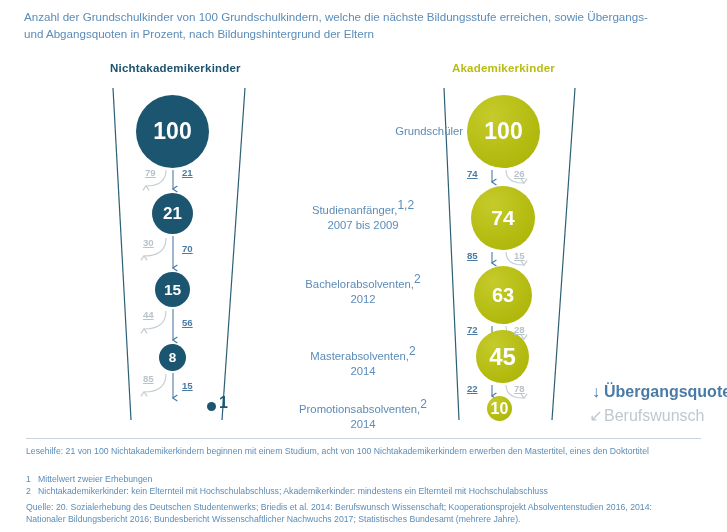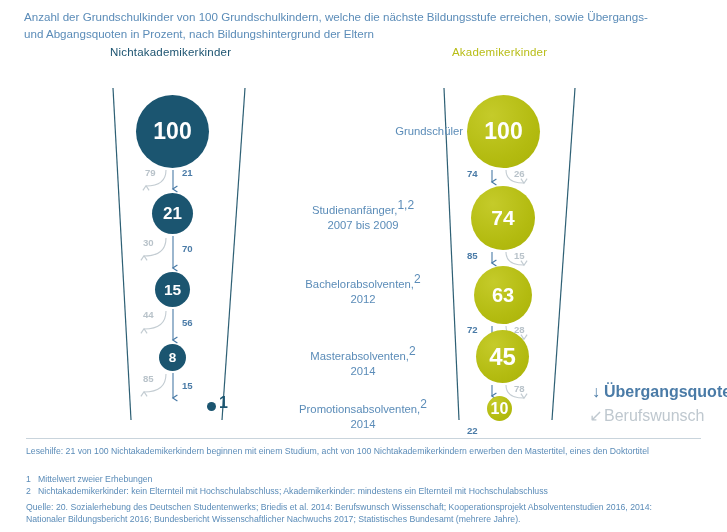--- a/index.html
+++ b/index.html
@@ -9,21 +9,21 @@
     font-family:"Liberation Sans", sans-serif;
     color:#4a7ba7;
     overflow:hidden;
     position:relative;
   }
   .title{
     position:absolute;left:24px;top:8px;width:640px;
     font-size:11.6px;line-height:17px;color:#5b8cb8;
   }
   .col-head{
-    position:absolute;top:46px;font-size:11.5px;font-weight:normal;letter-spacing:.2px;
+    position:absolute;top:62px;font-size:11.5px;font-weight:bold;letter-spacing:.2px;
   }
   #head-left{left:110px;color:#1c5370;}
   #head-right{left:452px;color:#b8bd16;}
 
   .funnel-svg{position:absolute;left:0;top:0;width:727px;height:532px;pointer-events:none;}
 
   
   .node{
     position:absolute;border-radius:50%;
     display:flex;align-items:center;justify-content:center;
@@ -43,21 +43,21 @@
   #n-l-4-label{position:absolute;left:219px;top:394px;font-size:16px;font-weight:bold;color:#1b5570;}
 
   
   #n-r-0{left:467px;top:95px;width:73px;height:73px;font-size:23px;}
   #n-r-1{left:471px;top:186px;width:64px;height:64px;font-size:21px;}
   #n-r-2{left:474px;top:266px;width:58px;height:58px;font-size:20px;}
   #n-r-3{left:476px;top:330px;width:53px;height:53px;font-size:24px;}
   #n-r-4{left:487px;top:396px;width:25px;height:25px;font-size:16px;}
 
   
-  .quota{position:absolute;font-size:9.6px;font-weight:bold;white-space:nowrap;}
+  .quota{position:absolute;font-size:9.6px;font-weight:bold;white-space:nowrap;text-decoration:underline;}
   .q-stay{color:#4a7ba7;}
   .q-drop{color:#b9c3ca;}
 
   
   .stage{
     position:absolute;width:200px;left:263px;text-align:center;
     font-size:11.3px;line-height:15px;color:#5b8cb8;
   }
   .stage sup{font-size:12px;}
   #st-0{top:124px;text-align:right;}
@@ -162,21 +162,21 @@
 
 <div class="quota q-stay" style="left:467px;top:168px;">74</div>
 <div class="quota q-drop" style="left:514px;top:168px;">26</div>
 
 <div class="quota q-stay" style="left:467px;top:250px;">85</div>
 <div class="quota q-drop" style="left:514px;top:250px;">15</div>
 
 <div class="quota q-stay" style="left:467px;top:324px;">72</div>
 <div class="quota q-drop" style="left:514px;top:324px;">28</div>
 
-<div class="quota q-stay" style="left:467px;top:383px;margin-top:42px;">22</div>
+<div class="quota q-stay" style="left:467px;top:383px;">22</div>
 <div class="quota q-drop" style="left:514px;top:383px;">78</div>
 
 <div class="stage" id="st-0">
   <span>Grundschüler</span>
 </div>
 <div class="stage" id="st-1">
   <span>Studienanfänger,</span><sup>1,2</sup><br>
   <span>2007 bis 2009</span>
 </div>
 <div class="stage" id="st-2">

